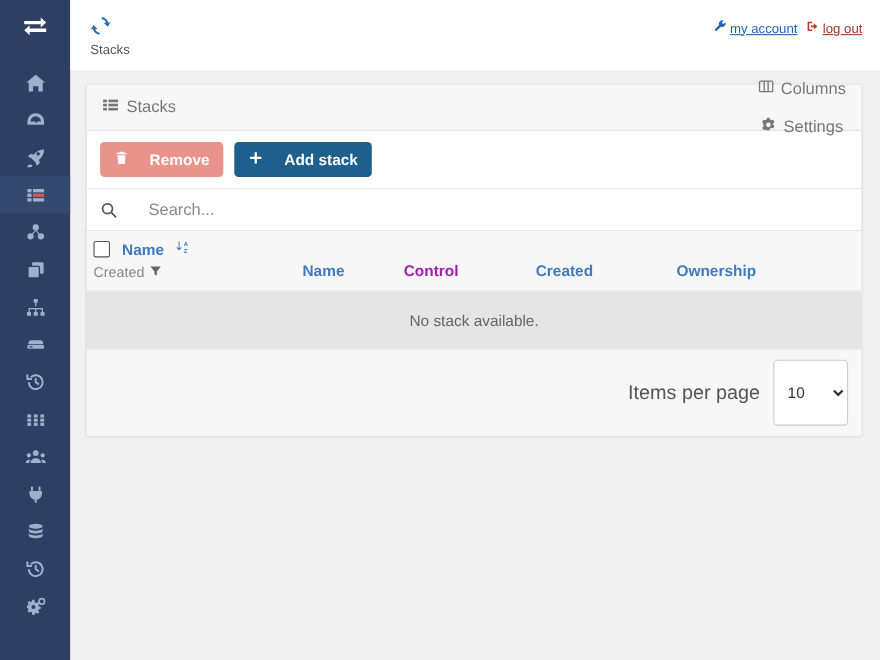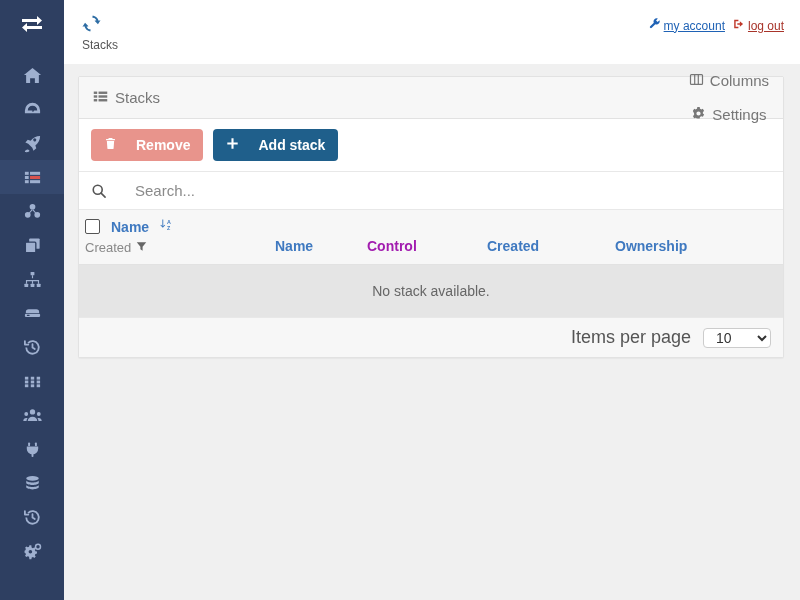--- a/index.html
+++ b/index.html
@@ -243,21 +243,21 @@
     display: flex;
     align-items: center;
     justify-content: flex-end;
     gap: 12px;
   }
   .ipp-label { font-size: 18px; color: #555; }
   .ipp-select {
     font-family: "Liberation Sans", sans-serif;
     font-size: 14px;
     color: #333;
-    padding: 0 8px;
+    padding: 20px 8px;
     border: 1px solid #ccc;
     border-radius: 4px;
     background: #fff;
     width: 68px;
     cursor: pointer;
   }
 </style>
 </head>
 <body>
 

